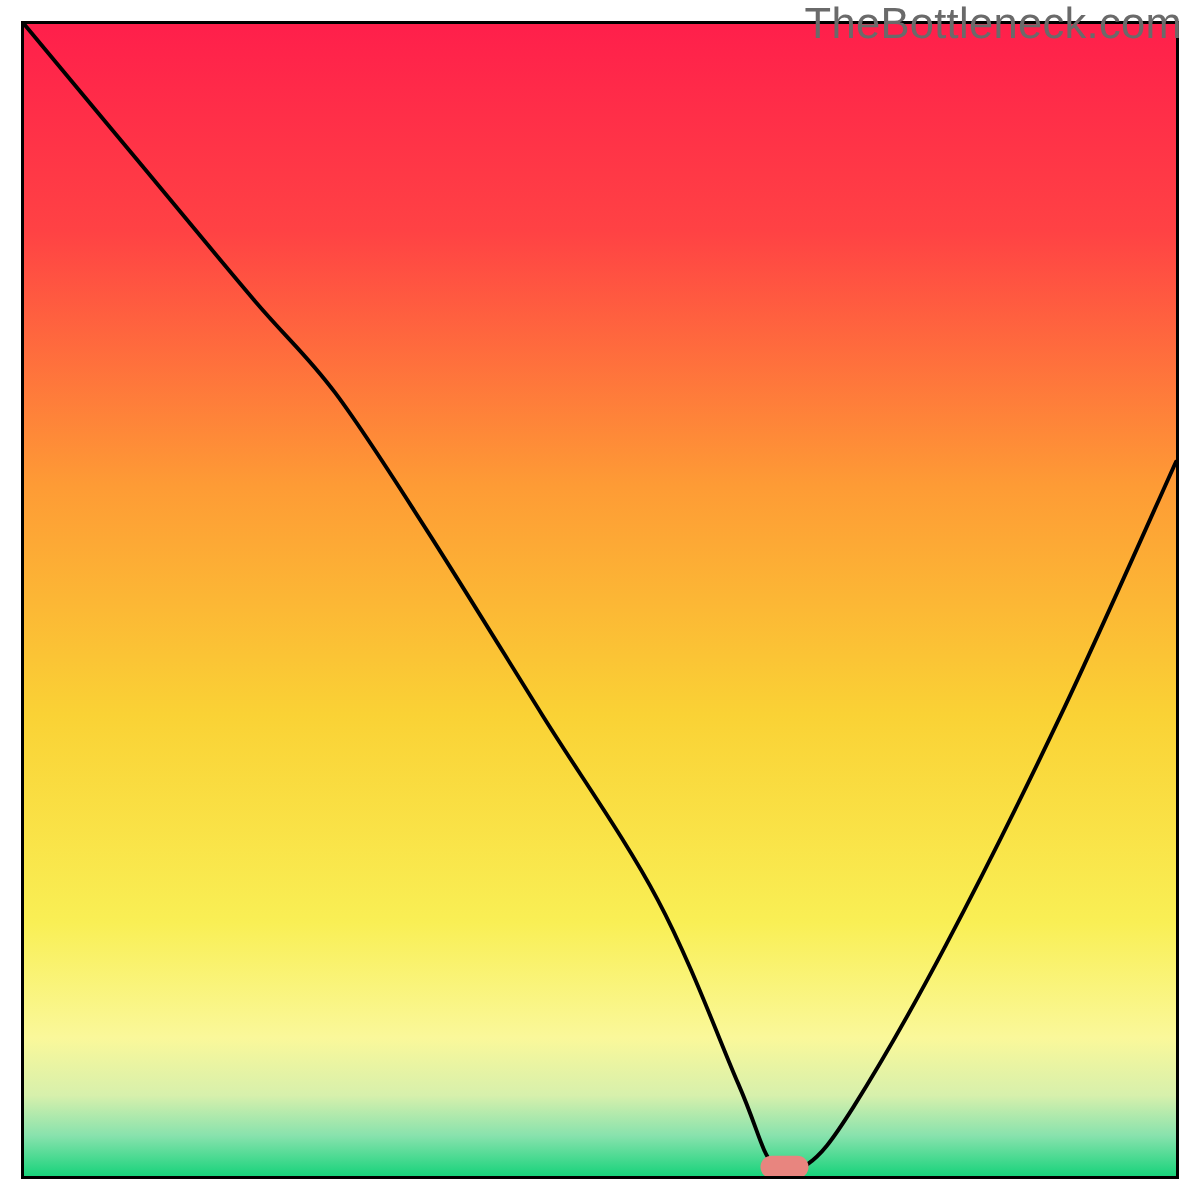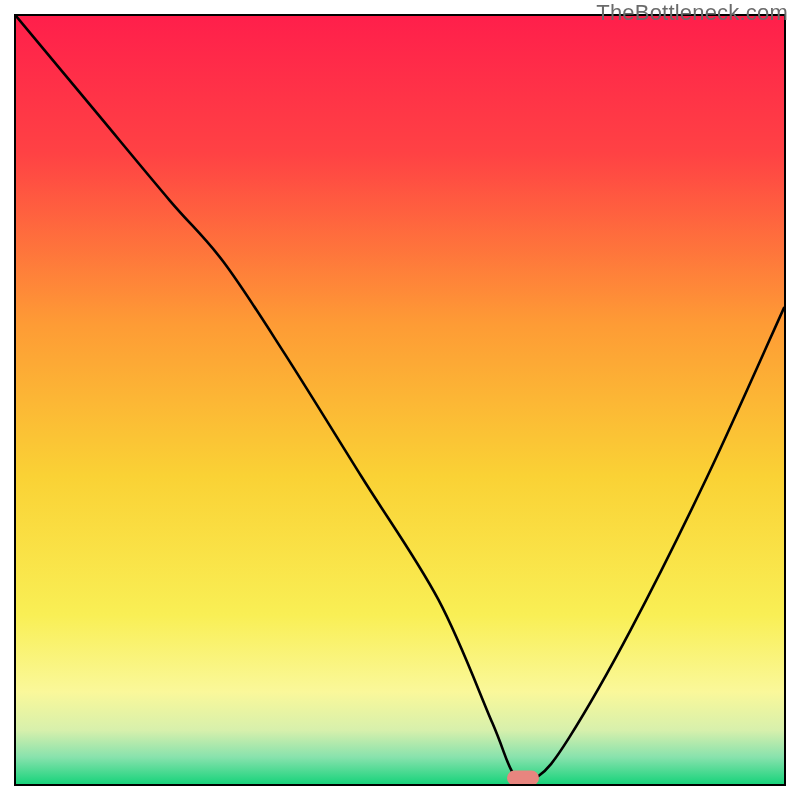--- a/index.html
+++ b/index.html
@@ -42,21 +42,21 @@
     height: 15px;
     border-radius: 10px;
     background: #e8857f;
     transform: translate(-50%, -50%);
   }
   .watermark {
     position: absolute;
     top: 0;
     right: 12px;
     color: #6a6a6a;
-    font-size: 22px;
+    font-size: 29px;
     font-weight: 500;
     letter-spacing: 0.2px;
   }
 </style>
 </head>
 <body>
 
 <div class="chart-container">
 
   <div class="plot-area">

